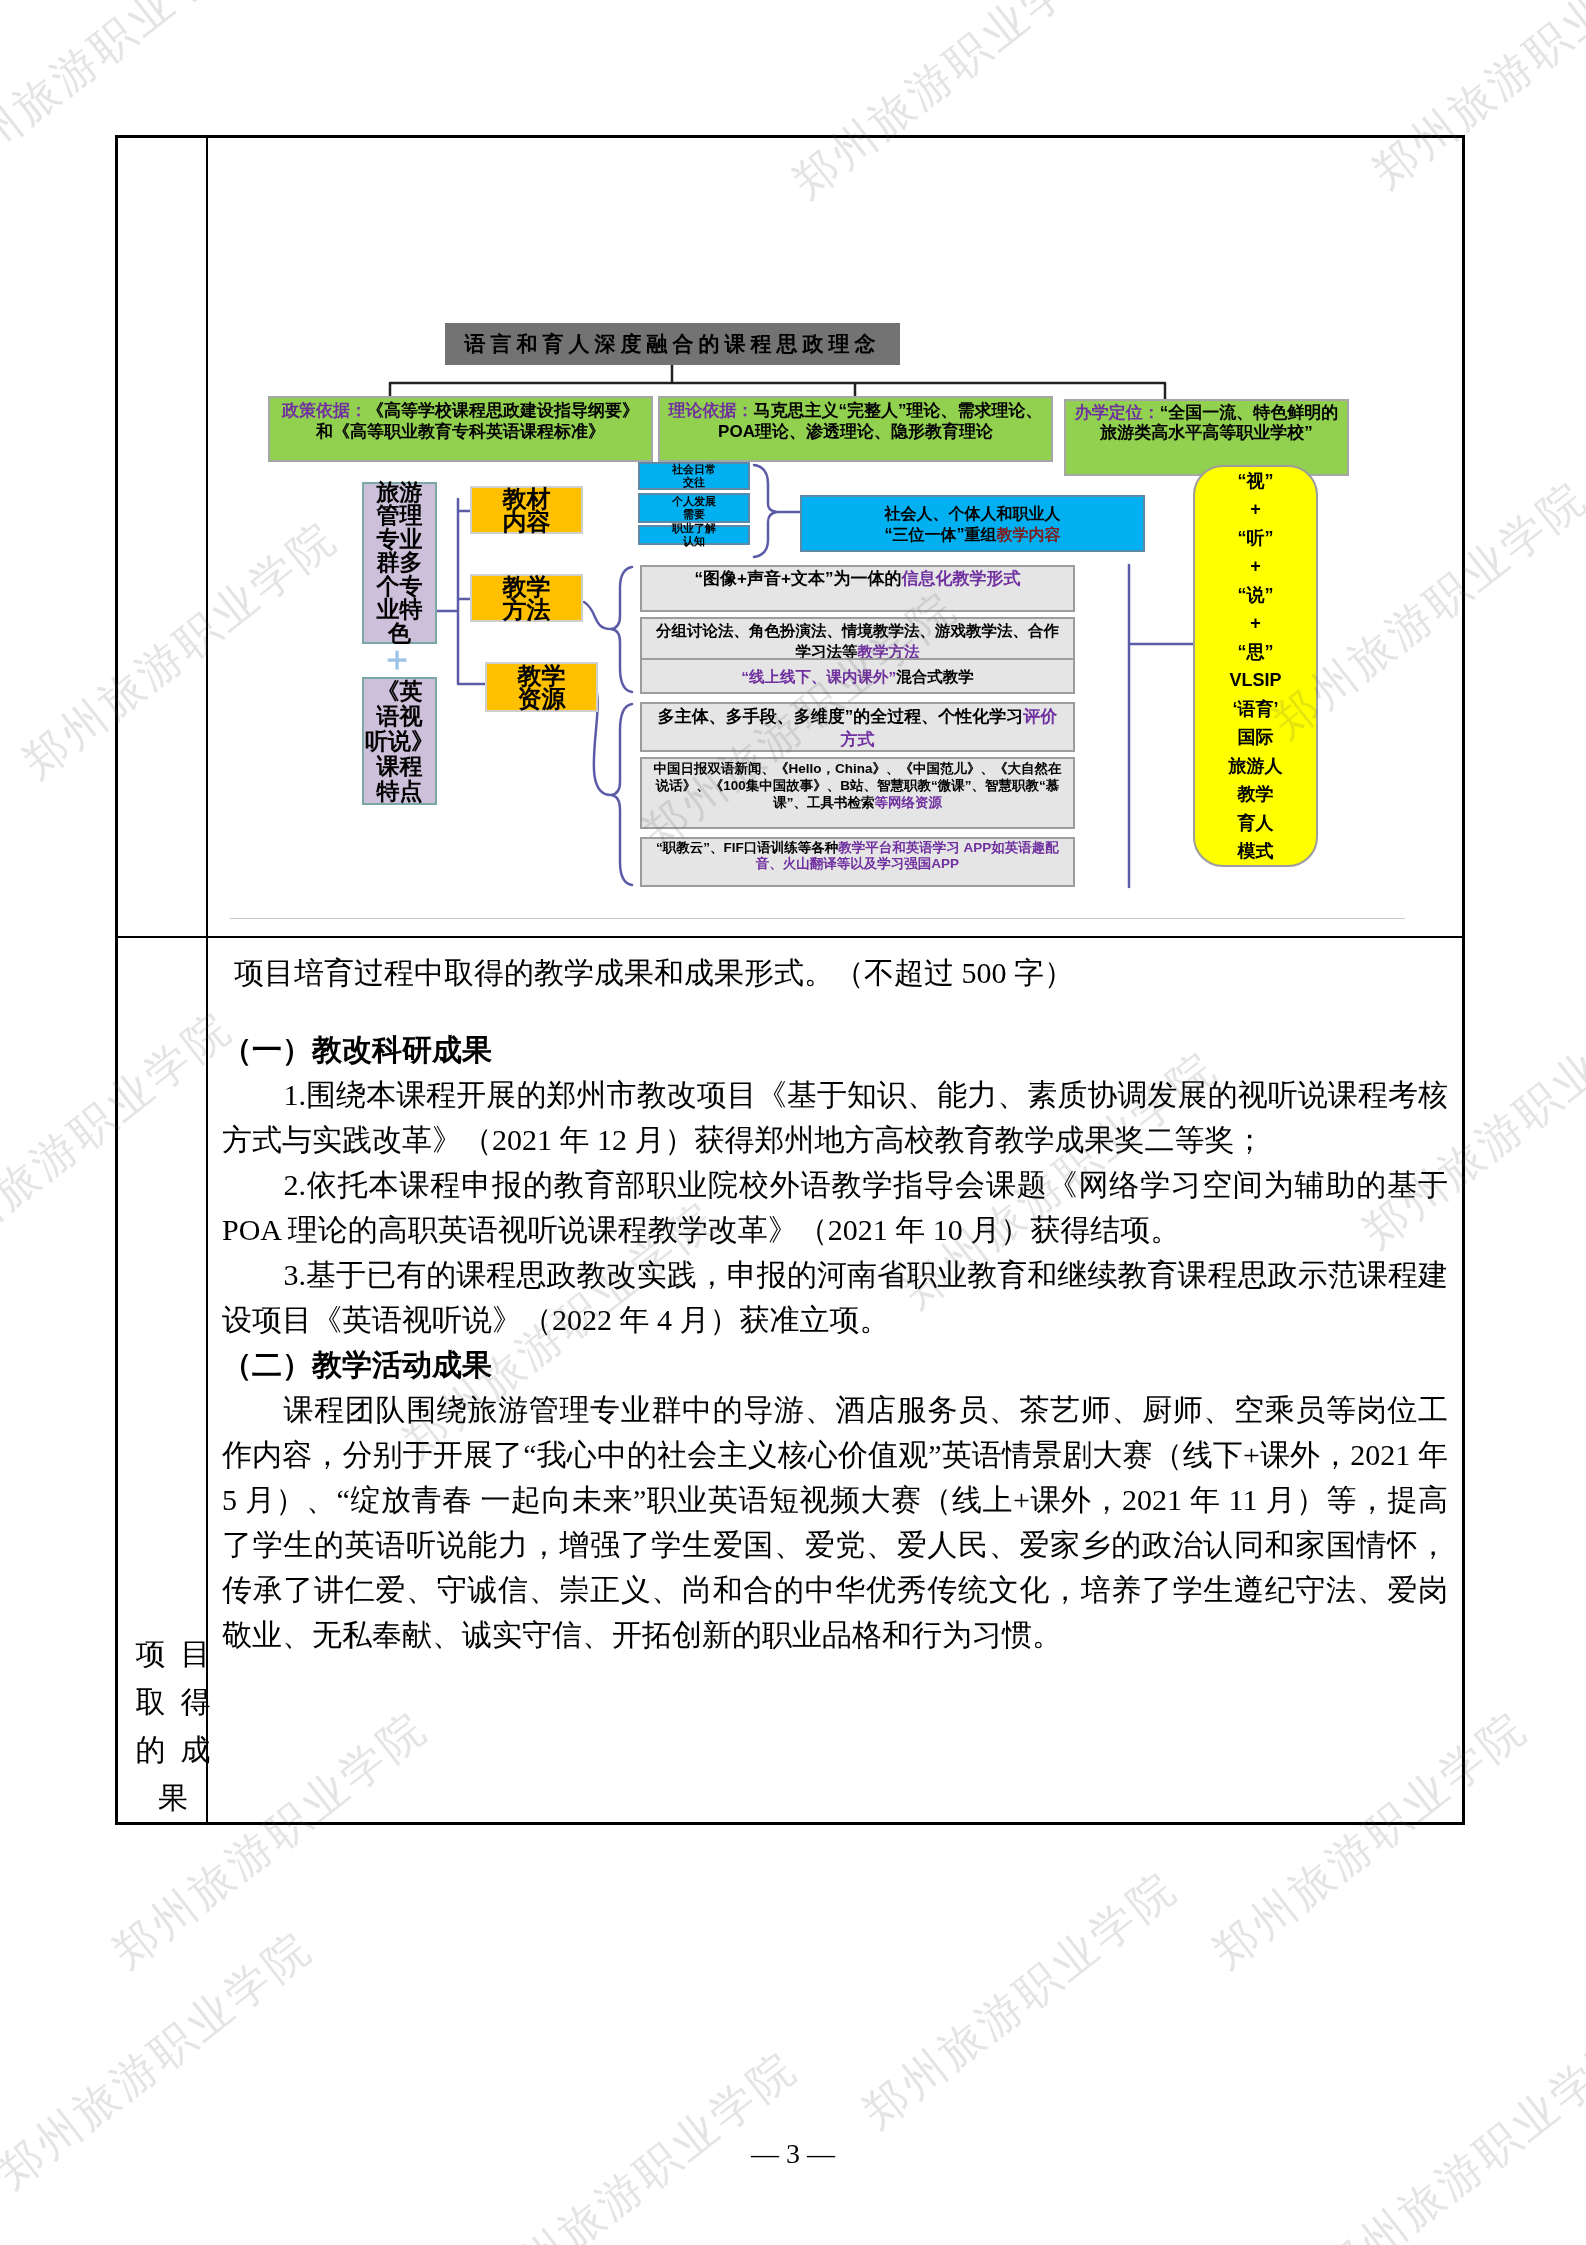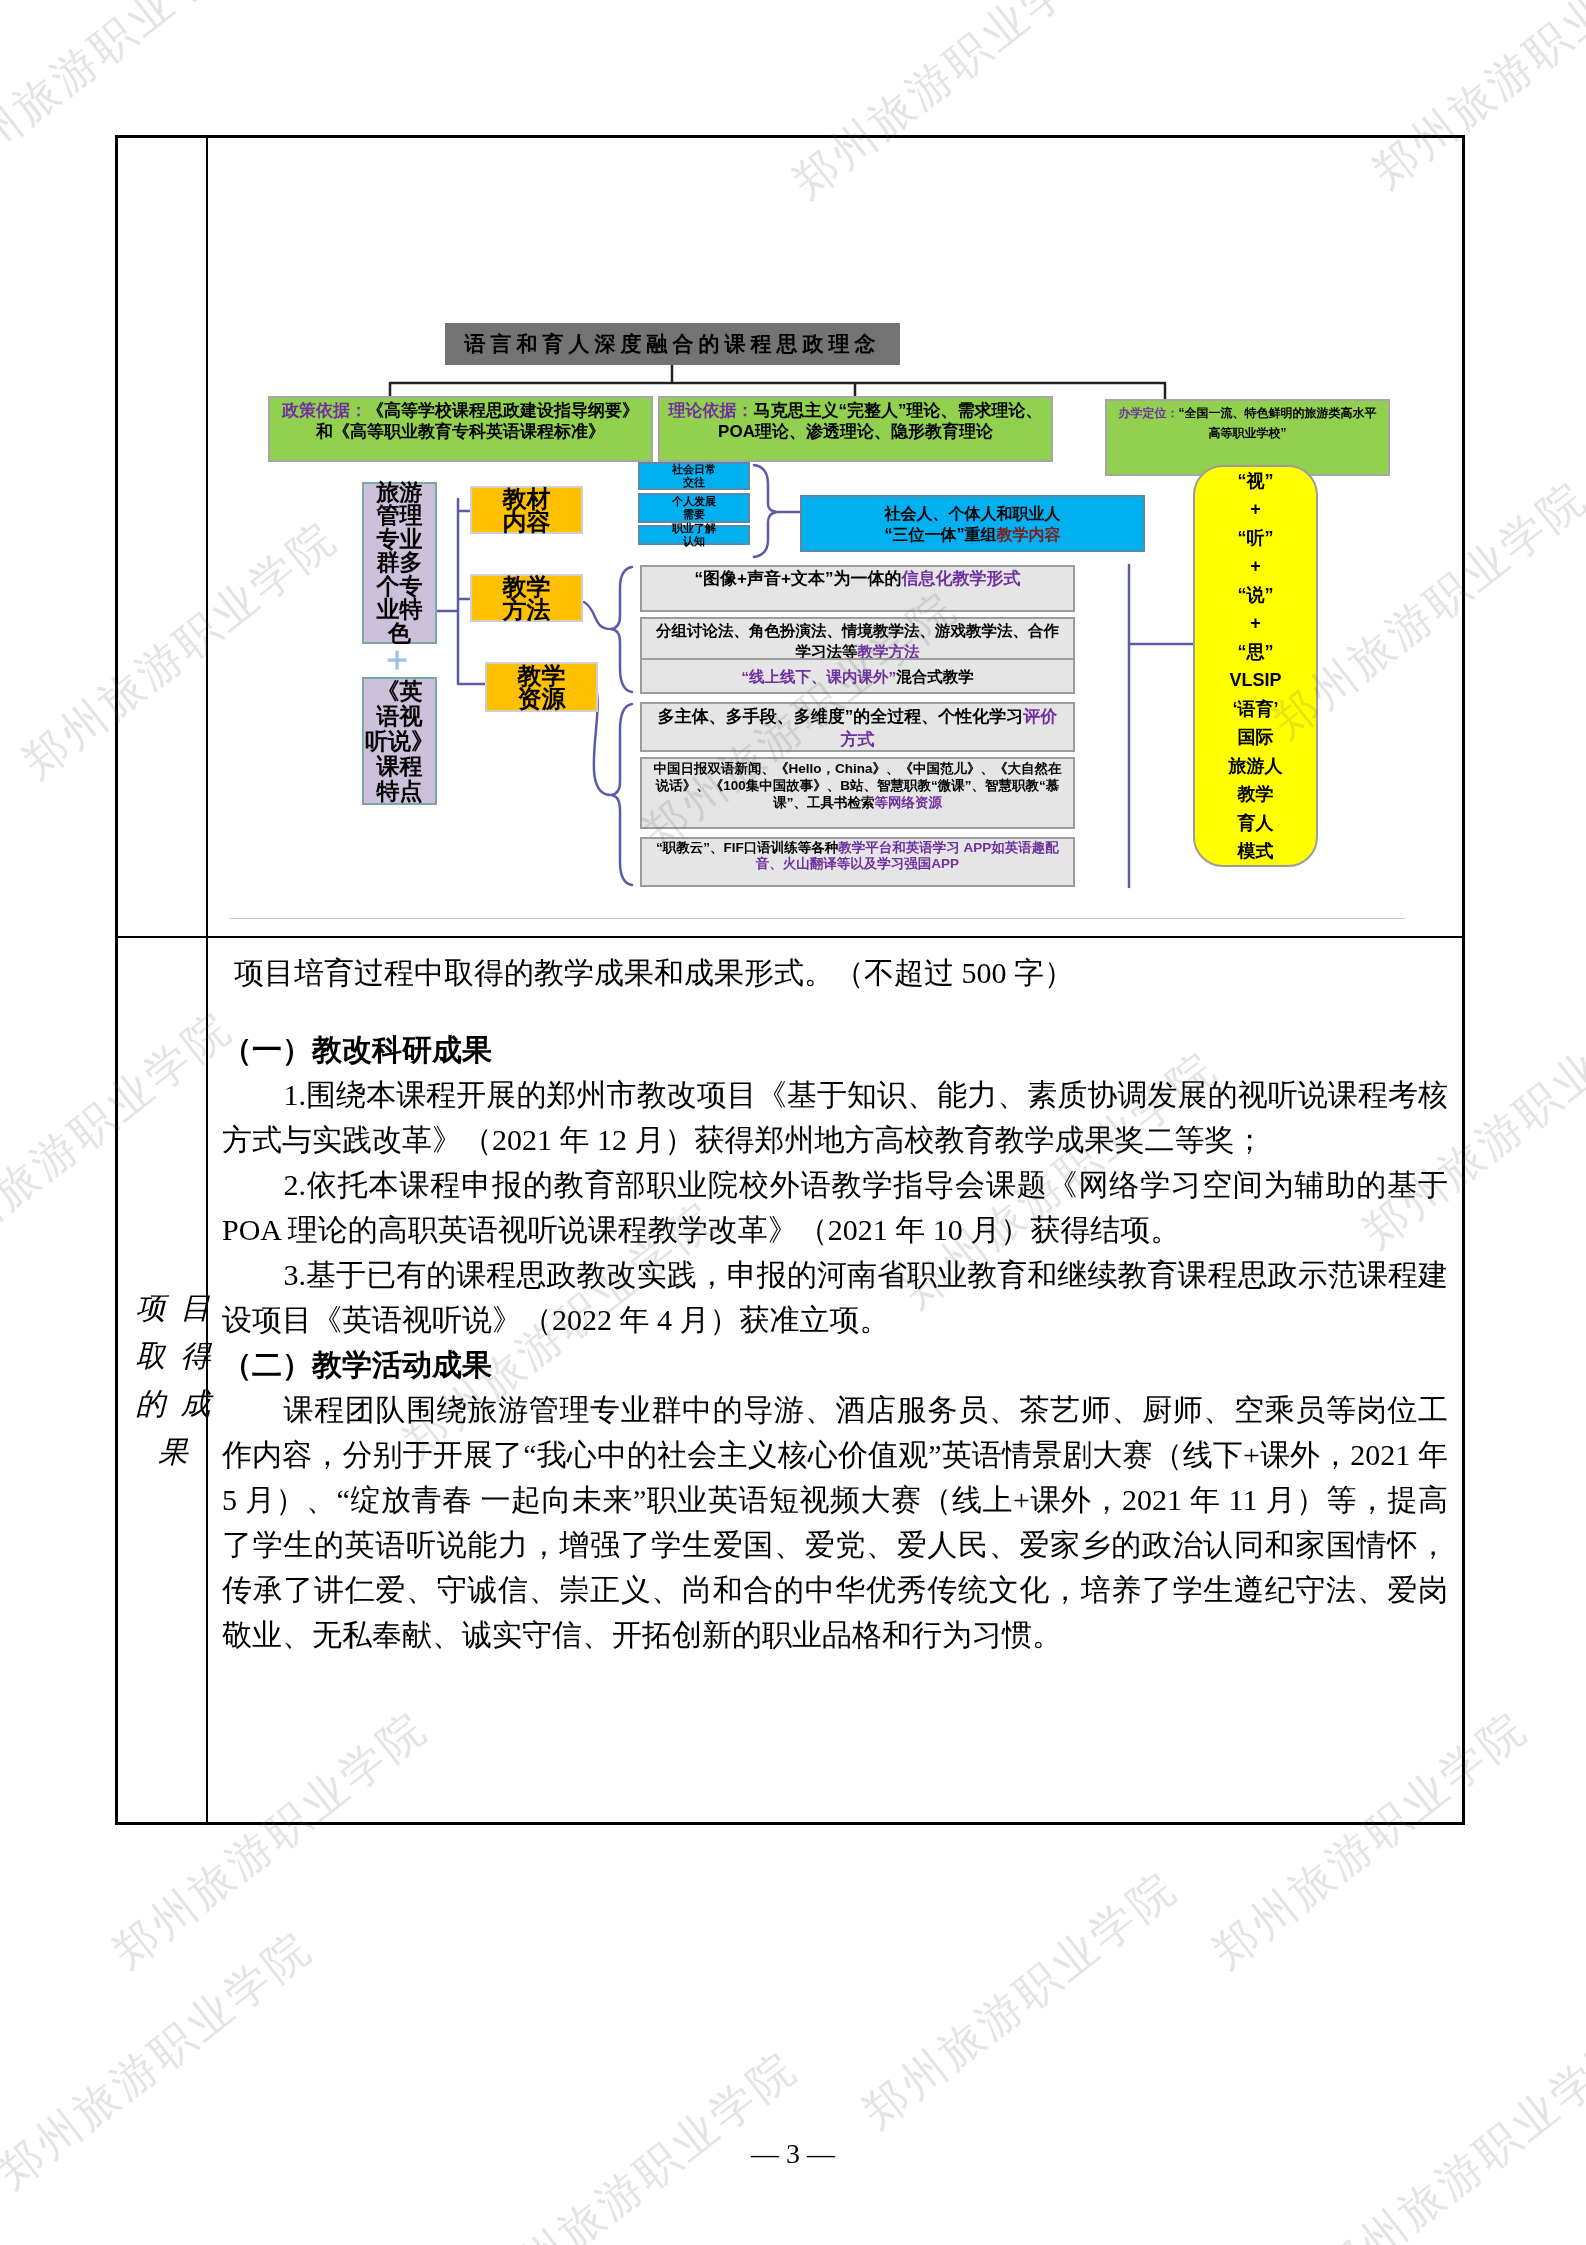--- a/index.html
+++ b/index.html
@@ -9,21 +9,21 @@
   .wm-layer{position:absolute;inset:0;z-index:6;pointer-events:none;}
   .wm{position:absolute;transform:translate(-50%,-50%) rotate(-38deg);
       font-size:44px;letter-spacing:4px;color:rgba(90,90,90,0.16);white-space:nowrap;
       font-family:"Liberation Sans",sans-serif;}
   
   .doc-table{position:absolute;left:115px;top:135px;width:1350px;height:1690px;
              border:3px solid #000;box-sizing:border-box;z-index:2;}
   .col-divider{position:absolute;left:88px;top:0;bottom:0;width:2px;background:#000;}
   .row-divider{position:absolute;left:0;right:0;top:798px;height:2px;background:#000;}
   .label-cell{position:absolute;left:0;top:800px;width:110px;bottom:0;
-              display:flex;align-items:center;justify-content:center;font-style:italic;}
+              display:flex;align-items:flex-end;justify-content:center;}
   .row-label div{font-size:30px;line-height:48px;text-align:center;white-space:pre;}
   .body-cell{position:absolute;left:90px;top:800px;right:0;bottom:0;
              padding:12px 14px;box-sizing:border-box;font-size:30px;line-height:45px;
              text-align:justify;}
   .intro{margin-bottom:32px;margin-left:12px;}
   .sec-heading{font-weight:bold;}
   .para{text-indent:2.05em;}
   
   .diagram{position:absolute;left:230px;top:218px;width:1175px;height:705px;z-index:3;
            font-family:"Liberation Sans",sans-serif;}
@@ -118,21 +118,21 @@
         <path d="M899 347 L899 669 M899 426 L963 426"></path>
       </g>
     </svg>
 
     <div class="dbox red-title" style="left:215px;top:105px;width:455px;height:42px">语言和育人深度融合的课程思政理念</div>
 
     <div class="dbox green" style="left:38px;top:178px;width:385px;height:66px"><span class="glabel">政策依据：</span><span>《高等学校课程思政建设指导纲要》和《高等职业教育专科英语课程标准》</span></div>
 
     <div class="dbox green" style="left:428px;top:178px;width:395px;height:66px"><span class="glabel">理论依据：</span><span>马克思主义“完整人”理论、需求理论、POA理论、渗透理论、隐形教育理论</span></div>
 
-    <div class="dbox green" style="left:875px;top:181px;width:285px;height:77px;font-size:12px;line-height:20px"><span class="glabel">办学定位：</span><span>“全国一流、特色鲜明的旅游类高水平高等职业学校”</span></div>
+    <div class="dbox green" style="left:834px;top:181px;width:285px;height:77px;font-size:17px;line-height:20px"><span class="glabel">办学定位：</span><span>“全国一流、特色鲜明的旅游类高水平高等职业学校”</span></div>
 
     <div class="dbox purple-box" style="left:132px;top:264px;width:75px;height:162px">
         <div>旅游</div>
         <div>管理</div>
         <div>专业</div>
         <div>群多</div>
         <div>个专</div>
         <div>业特</div>
         <div>色</div>
       </div>

